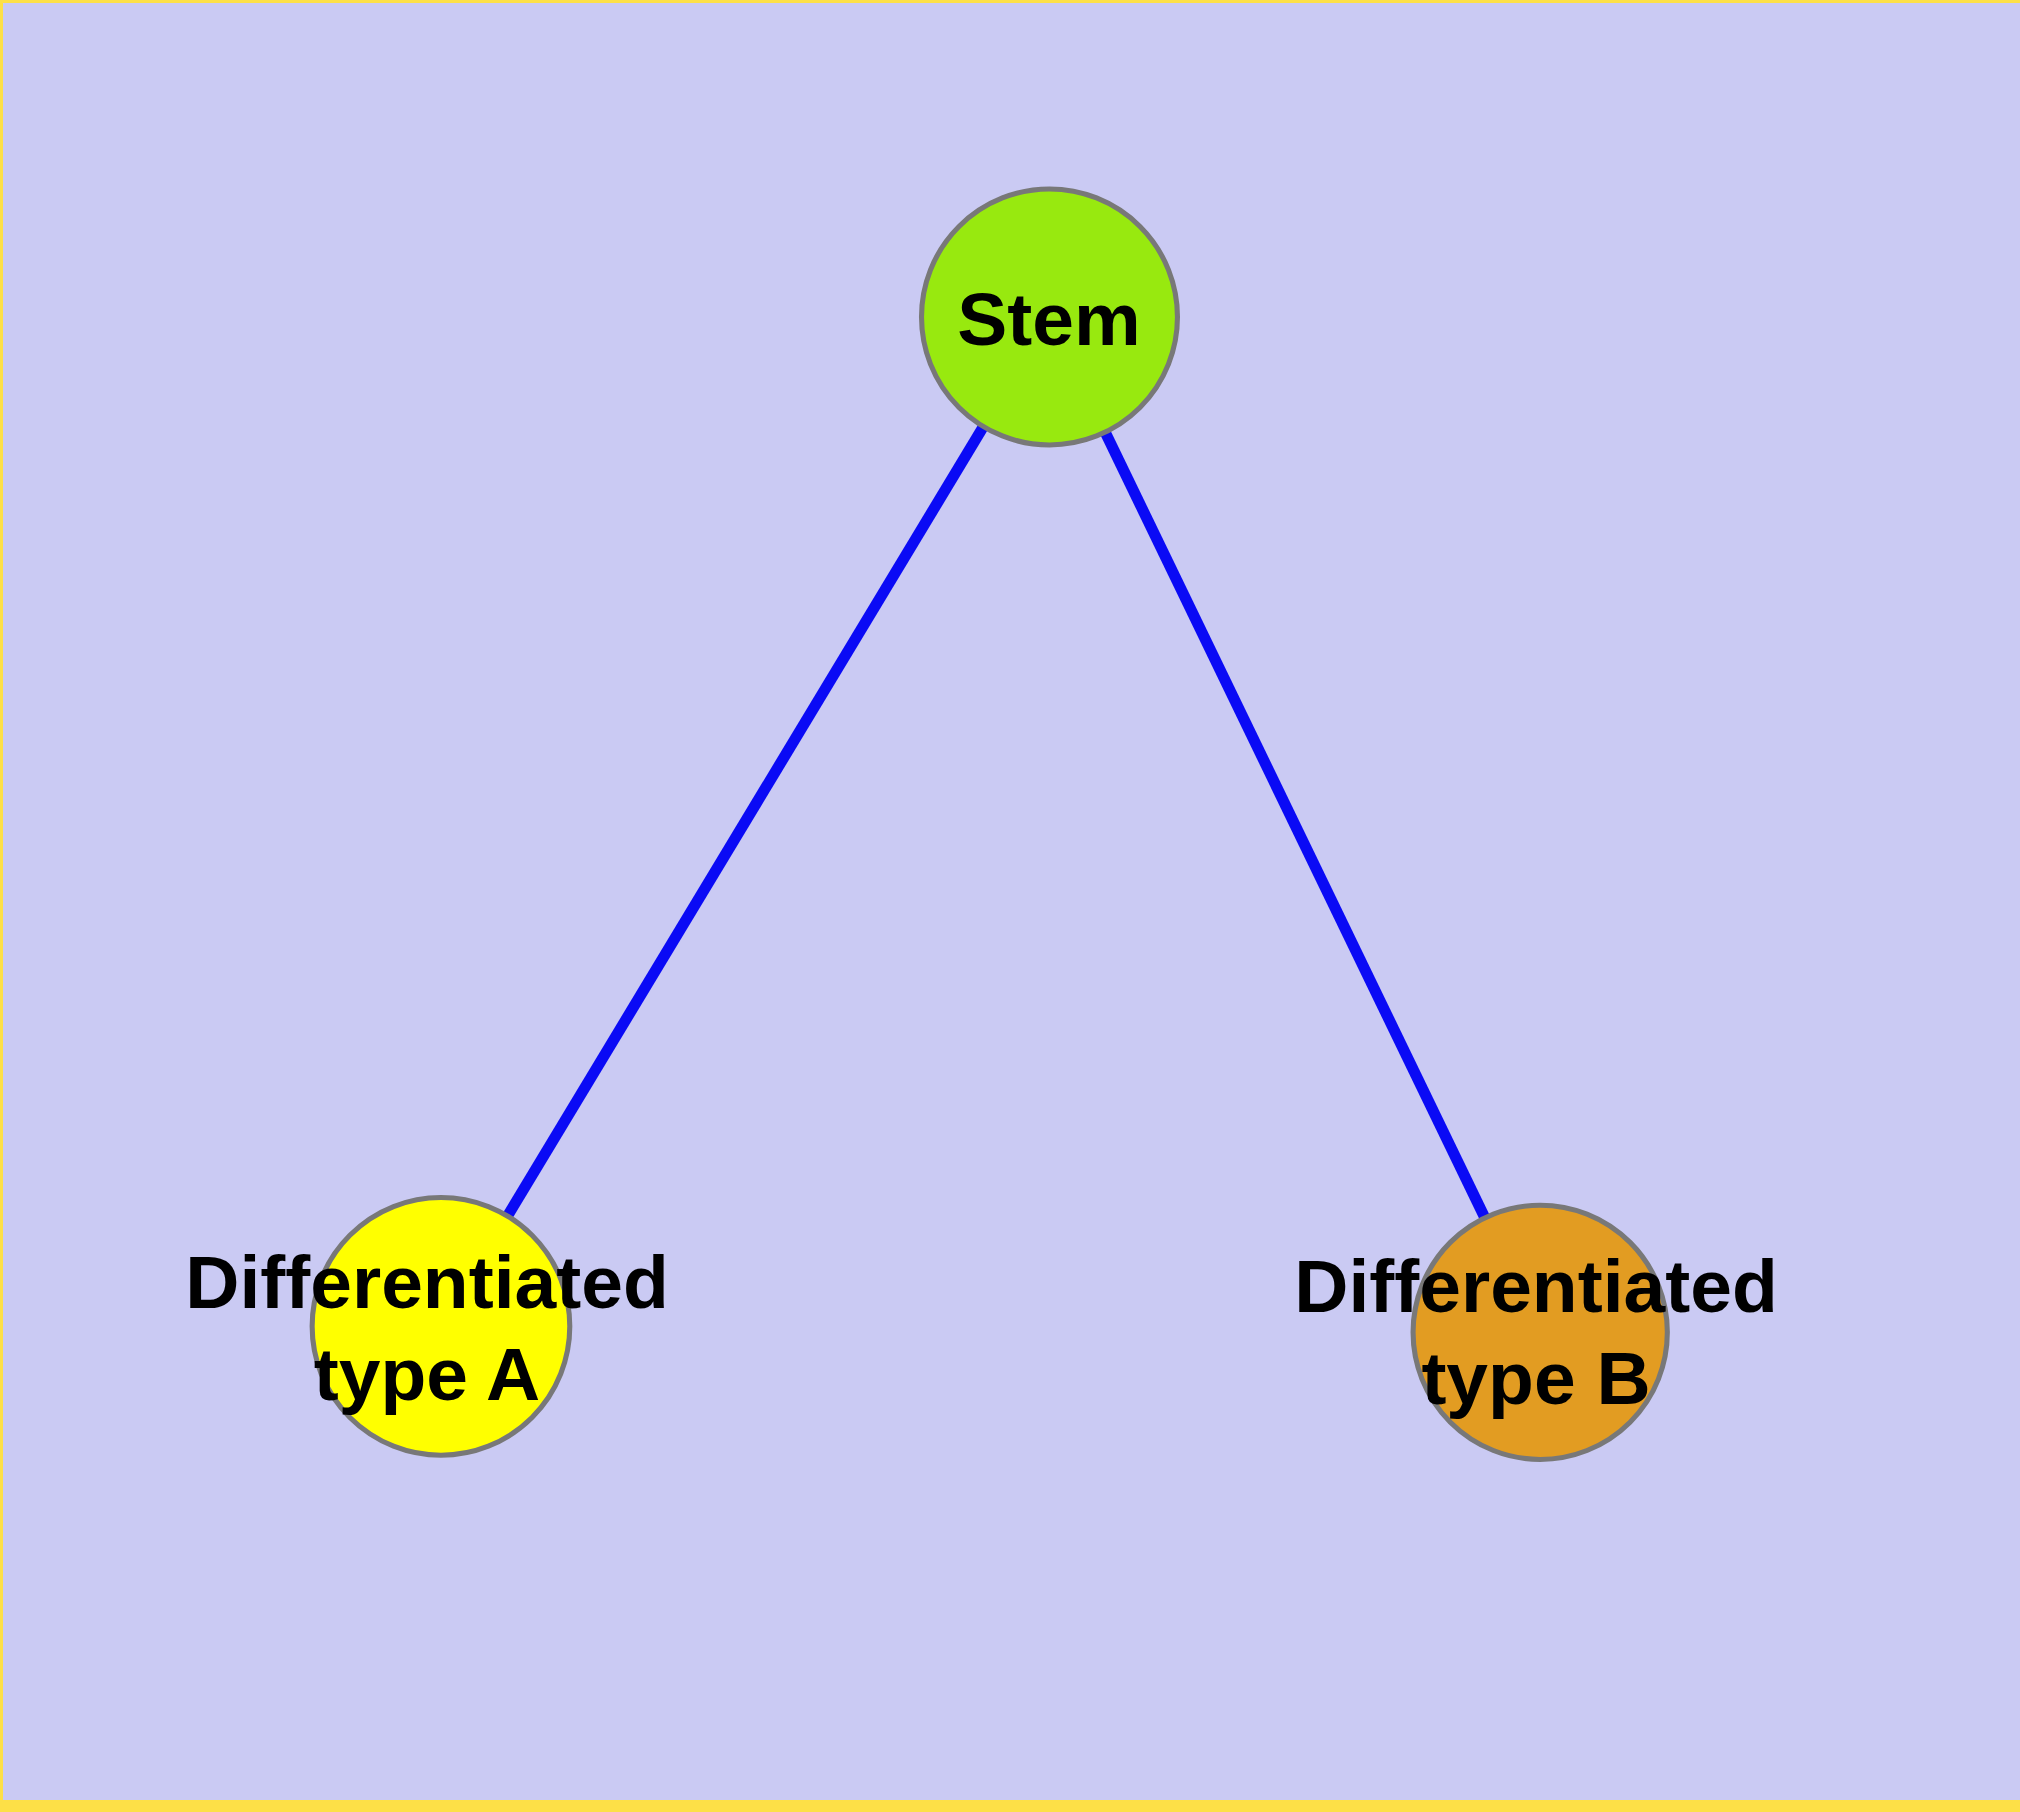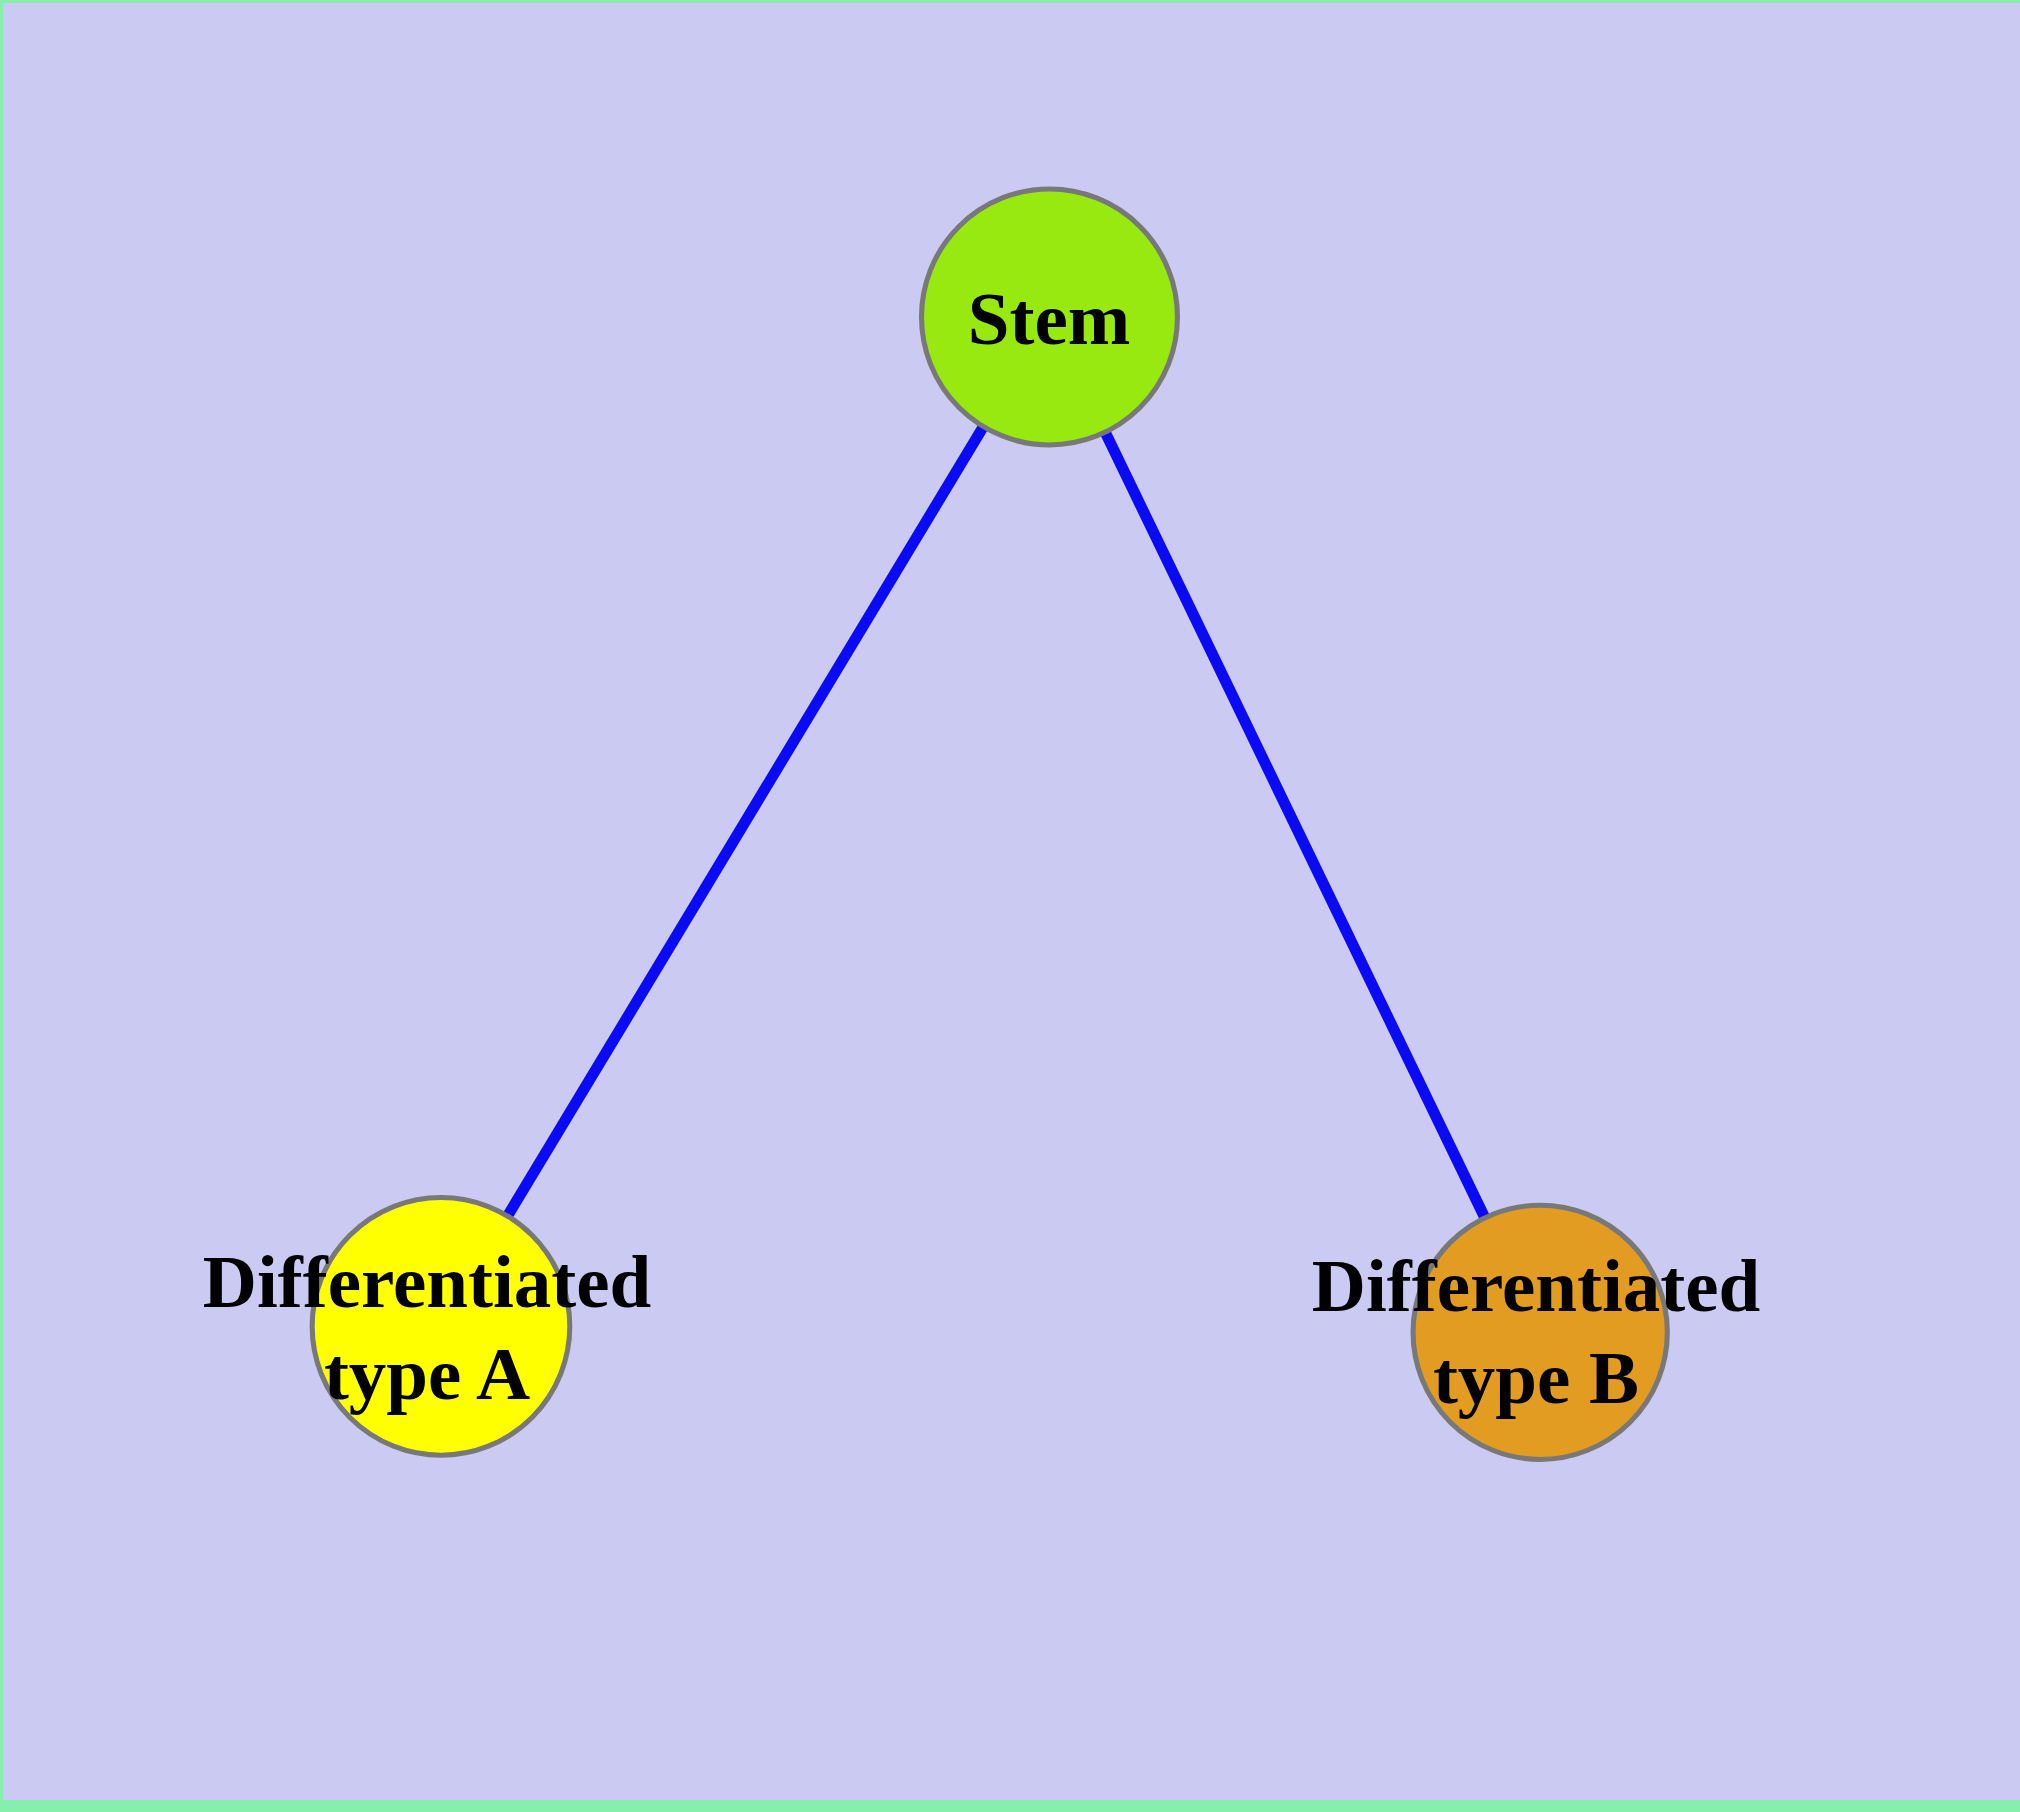--- a/index.html
+++ b/index.html
@@ -8,22 +8,21 @@
     background: #ffffff;
     width: 2021px;
     height: 1812px;
     overflow: hidden;
     font-family: "Liberation Sans", sans-serif;
   }
   .stage {
     position: relative;
     width: 2021px;
     height: 1812px;
-    background: #86efac;
-    font-family: Liberation Serif, serif;
+    background: #fde047;
   }
   .plot-bg {
     position: absolute;
     left: 2.5px;
     top: 3.4px;
     right: 0px;
     bottom: 12px;
     background: #cacaf3;
   }
   svg.graph {

